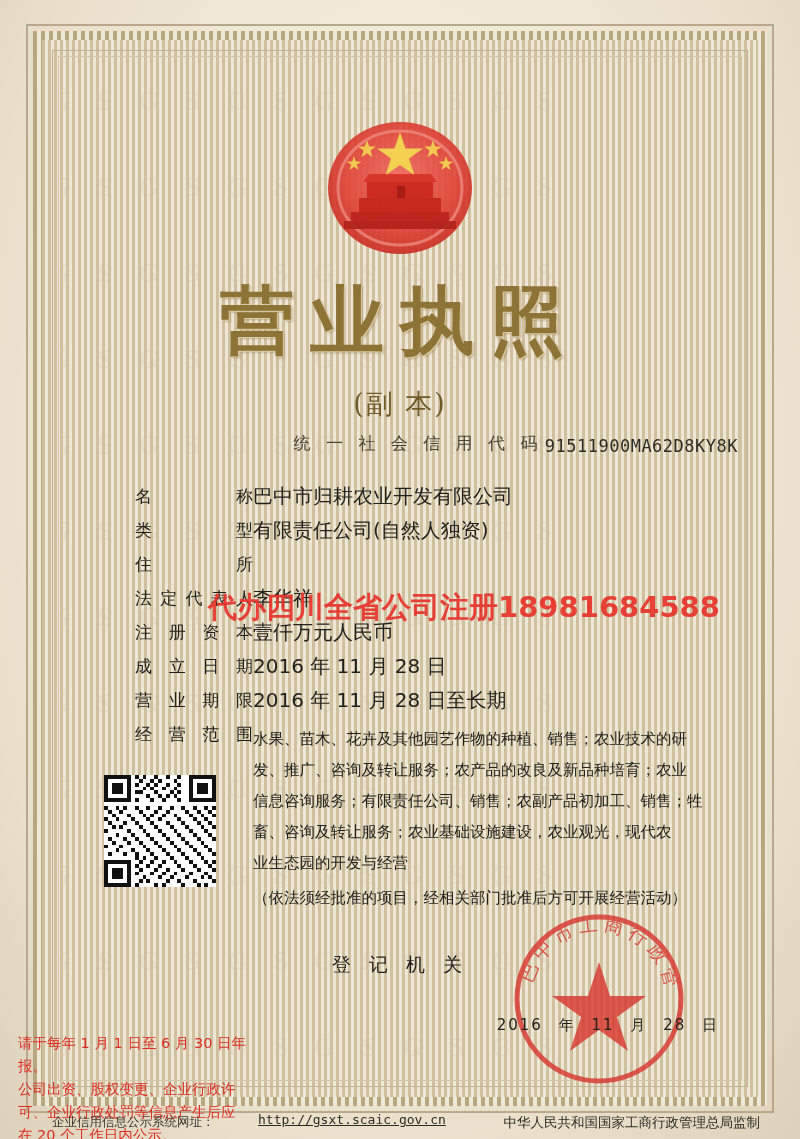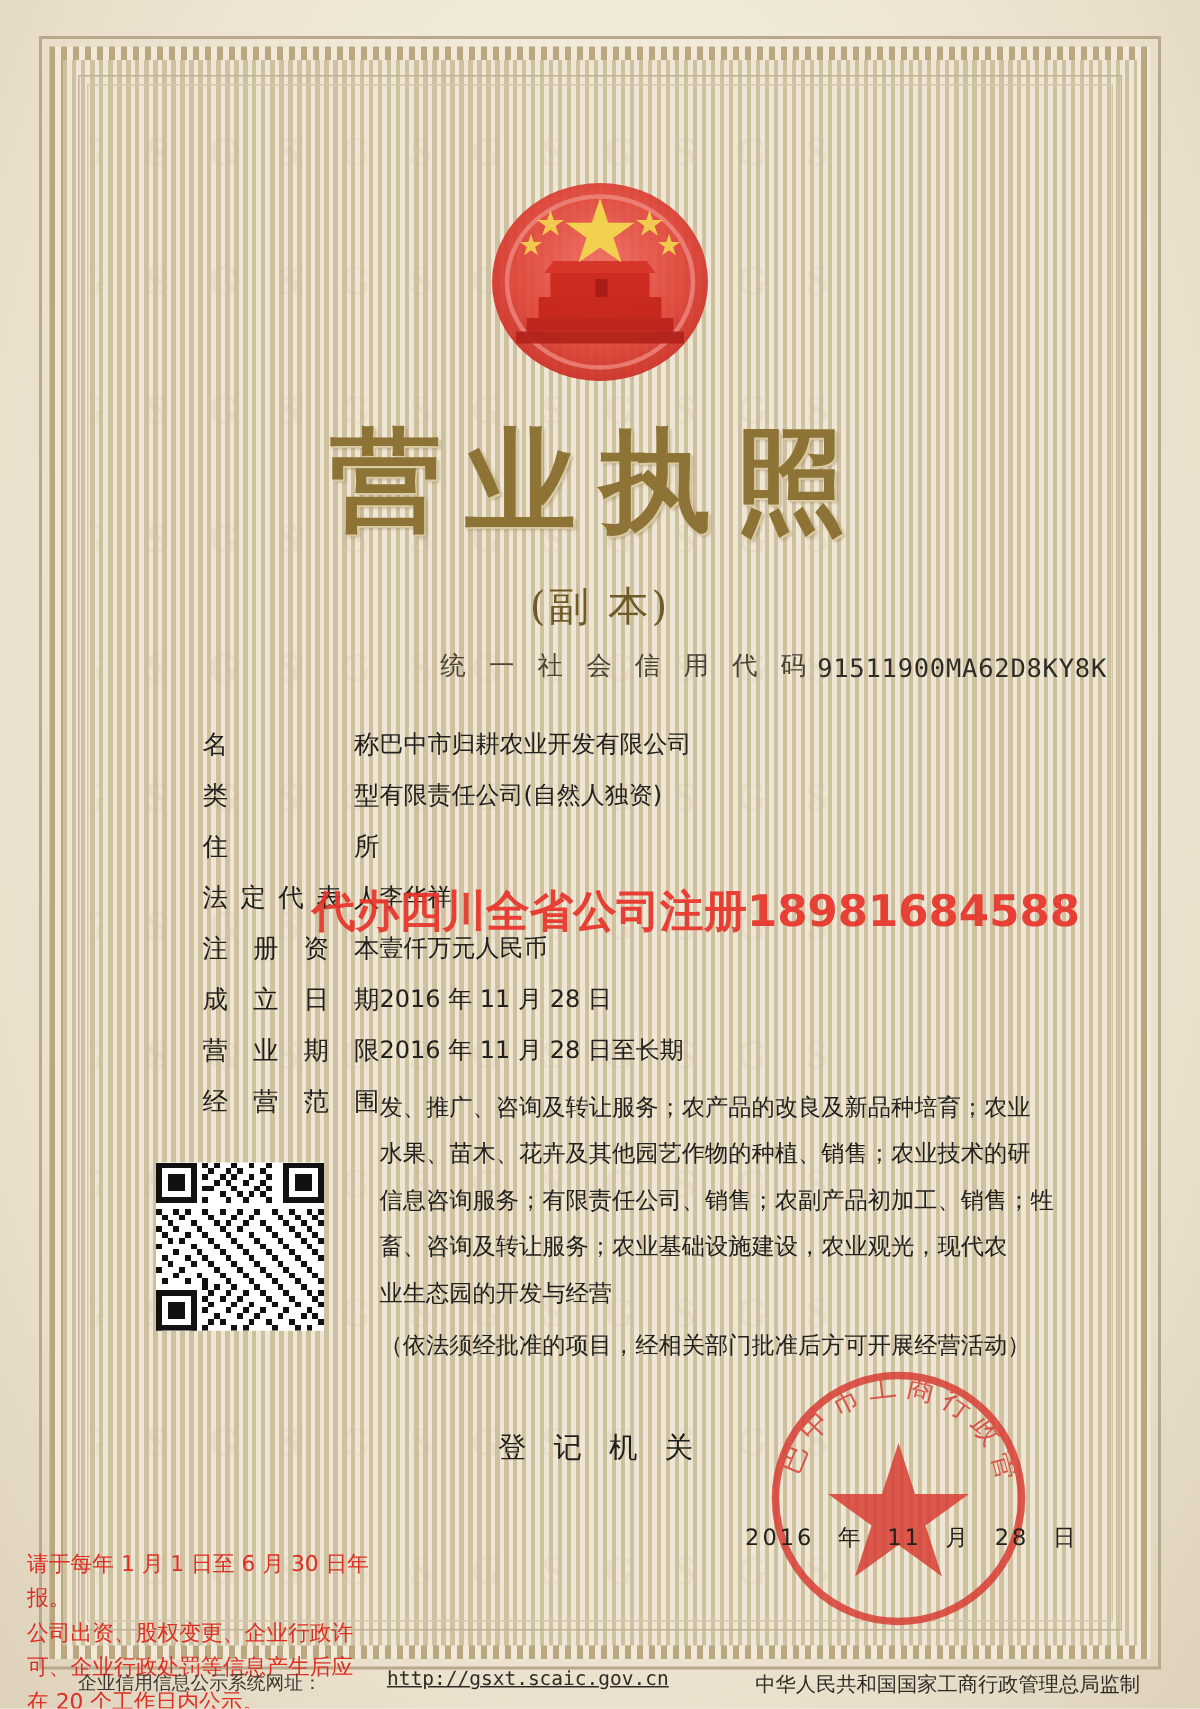--- a/index.html
+++ b/index.html
@@ -114,21 +114,21 @@
     flex:0 0 118px;
     font-size:17px;
     color:#211f1c;
     font-family:"DejaVu Sans", sans-serif;
     letter-spacing:0px;
     display:flex;
     justify-content:space-between;
   }
   .f-label span{display:inline-block;}
   .f-value{
-    font-size:16px;
+    font-size:20px;
     color:#23211d;
     font-family:"DejaVu Sans", sans-serif;
     line-height:22px;
   }
   .f-value.small{font-size:15px;}
   .scope-lines{
     font-size:15.5px;
     line-height:31px;
     color:#23211d;
     max-width:500px;
@@ -341,22 +341,22 @@
     </div>
 
     <div class="field">
       <div class="f-label">
         <span>经</span>
         <span>营</span>
         <span>范</span>
         <span>围</span>
       </div>
       <div class="scope-lines">
+        <div>水果、苗木、花卉及其他园艺作物的种植、销售；农业技术的研</div>
         <div>发、推广、咨询及转让服务；农产品的改良及新品种培育；农业</div>
-        <div>水果、苗木、花卉及其他园艺作物的种植、销售；农业技术的研</div>
         <div>信息咨询服务；有限责任公司、销售；农副产品初加工、销售；牲</div>
         <div>畜、咨询及转让服务；农业基础设施建设，农业观光，现代农</div>
         <div>业生态园的开发与经营</div>
         <div class="scope-note">（依法须经批准的项目，经相关部门批准后方可开展经营活动）</div>
       </div>
     </div>
 
   </div>
 
   <div class="qr">

